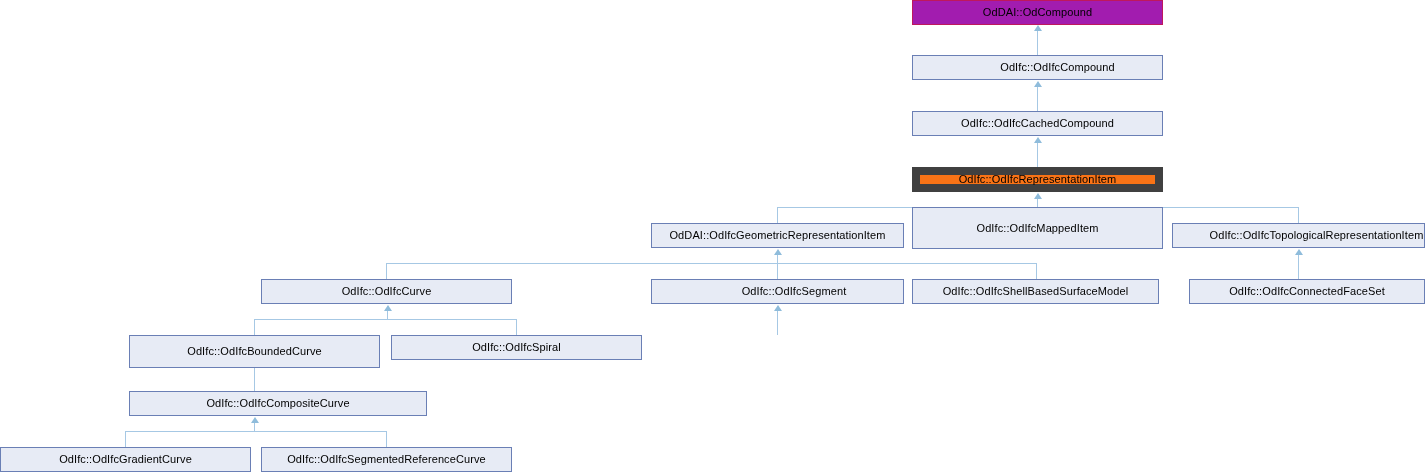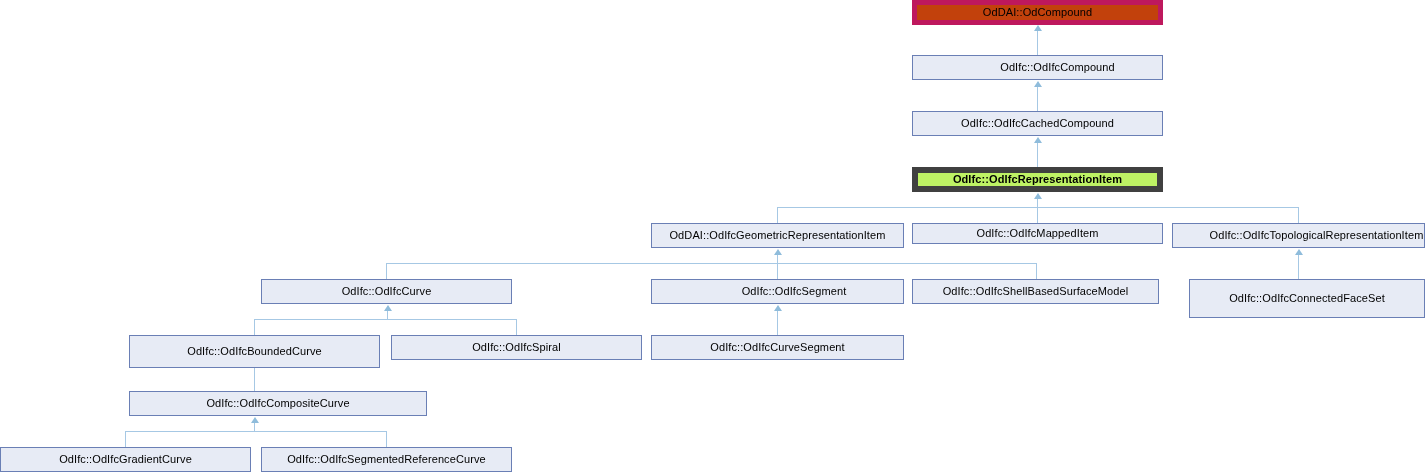--- a/index.html
+++ b/index.html
@@ -28,27 +28,26 @@
     color: #000000;
     white-space: nowrap;
     letter-spacing: 0.1px;
     z-index: 3;
   }
   .node.inherit {
     background: #e7ebf5;
     border: 1px solid #6a7fb5;
   }
   .node.root {
-    background: #c2410c;
-    border: 5px solid #be185d;
+    background: #a21caf;
+    border: 1px solid #be185d;
   }
   .node.current {
-    background: #bef264;
-    border: 6px solid #404040;
-    font-weight: bold;
+    background: #f97316;
+    border: 8px solid #404040;
   }
   .edge {
     position: absolute;
     background: #a6c8e4;
     z-index: 1;
   }
   .edge.v { width: 1px; }
   .edge.h { height: 1px; }
   .arrow {
     position: absolute;
@@ -106,46 +105,43 @@
     </div>
     <div class="node inherit" style="left: 912px; top: 111px; width: 251px; height: 25px;">
       <span>OdIfc::OdIfcCachedCompound</span>
     </div>
     <div class="node current" style="left: 912px; top: 167px; width: 251px; height: 25px;">
       <span>OdIfc::OdIfcRepresentationItem</span>
     </div>
     <div class="node inherit" style="left: 651px; top: 223px; width: 253px; height: 25px;">
       <span>OdDAI::OdIfcGeometricRepresentationItem</span>
     </div>
-    <div class="node inherit" style="left: 912px; top: 223px; width: 251px; height: 21px;">
+    <div class="node inherit" style="left: 912px; top: 207px; width: 251px; height: 42px;">
       <span>OdIfc::OdIfcMappedItem</span>
     </div>
     <div class="node inherit" style="left: 1172px; top: 223px; width: 253px; height: 25px; padding-left: 36px;">
       <span>OdIfc::OdIfcTopologicalRepresentationItem</span>
     </div>
     <div class="node inherit" style="left: 261px; top: 279px; width: 251px; height: 25px;">
       <span>OdIfc::OdIfcCurve</span>
     </div>
     <div class="node inherit" style="left: 651px; top: 279px; width: 253px; height: 25px; padding-left: 33px;">
       <span>OdIfc::OdIfcSegment</span>
     </div>
     <div class="node inherit" style="left: 912px; top: 279px; width: 247px; height: 25px;">
       <span>OdIfc::OdIfcShellBasedSurfaceModel</span>
     </div>
-    <div class="node inherit" style="left: 1189px; top: 279px; width: 236px; height: 39px;">
+    <div class="node inherit" style="left: 1189px; top: 279px; width: 236px; height: 25px;">
       <span>OdIfc::OdIfcConnectedFaceSet</span>
     </div>
     <div class="node inherit" style="left: 129px; top: 335px; width: 251px; height: 33px;">
       <span>OdIfc::OdIfcBoundedCurve</span>
     </div>
     <div class="node inherit" style="left: 391px; top: 335px; width: 251px; height: 25px;">
       <span>OdIfc::OdIfcSpiral</span>
-    </div>
-    <div class="node inherit" style="left: 651px; top: 335px; width: 253px; height: 25px;">
-      <span>OdIfc::OdIfcCurveSegment</span>
     </div>
     <div class="node inherit" style="left: 129px; top: 391px; width: 298px; height: 25px;">
       <span>OdIfc::OdIfcCompositeCurve</span>
     </div>
     <div class="node inherit" style="left: 0px; top: 447px; width: 251px; height: 25px;">
       <span>OdIfc::OdIfcGradientCurve</span>
     </div>
     <div class="node inherit" style="left: 261px; top: 447px; width: 251px; height: 25px;">
       <span>OdIfc::OdIfcSegmentedReferenceCurve</span>
     </div>

